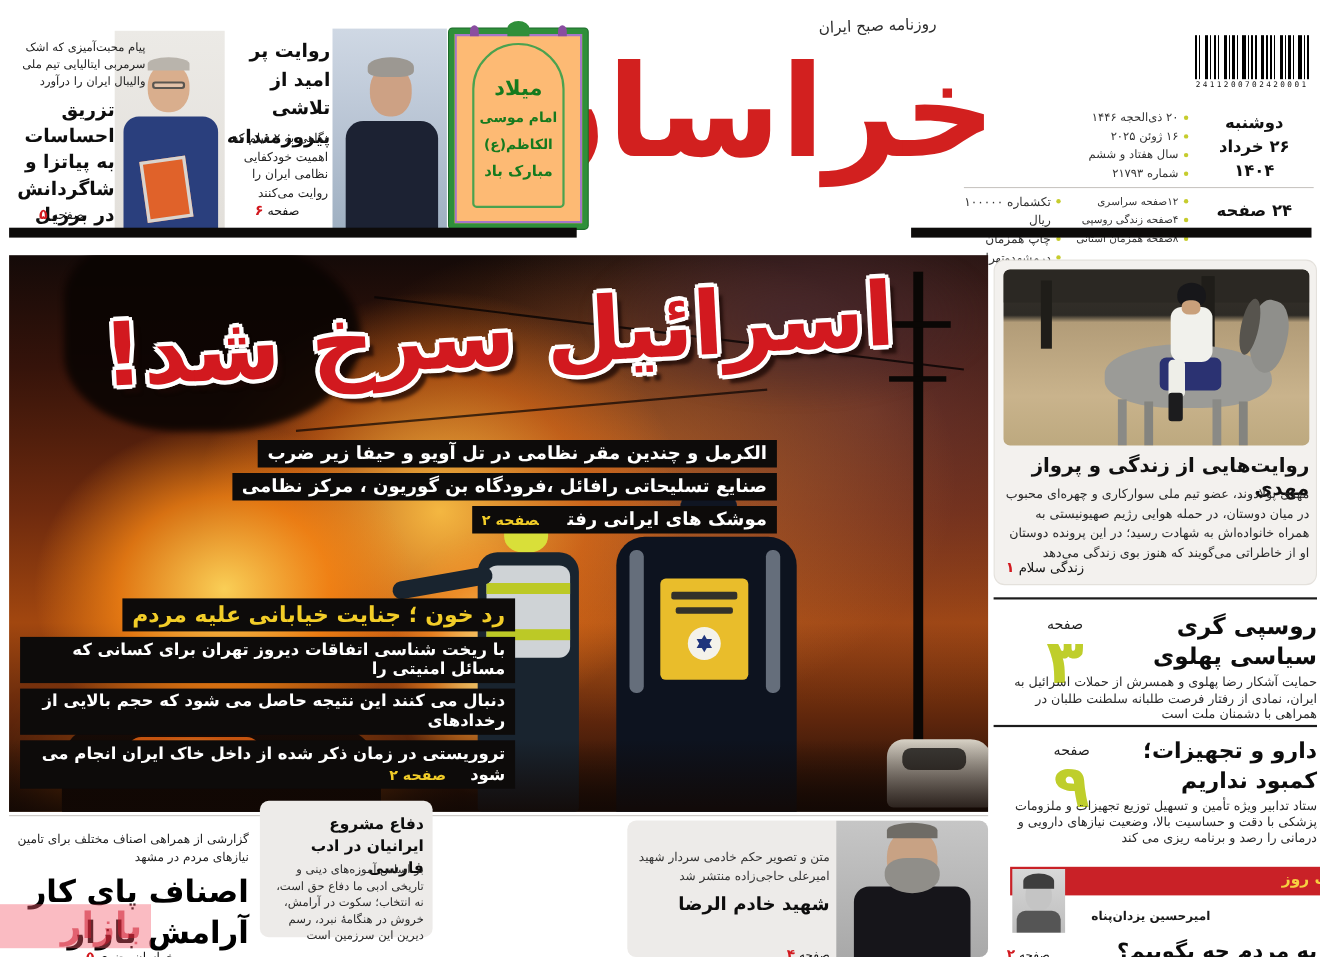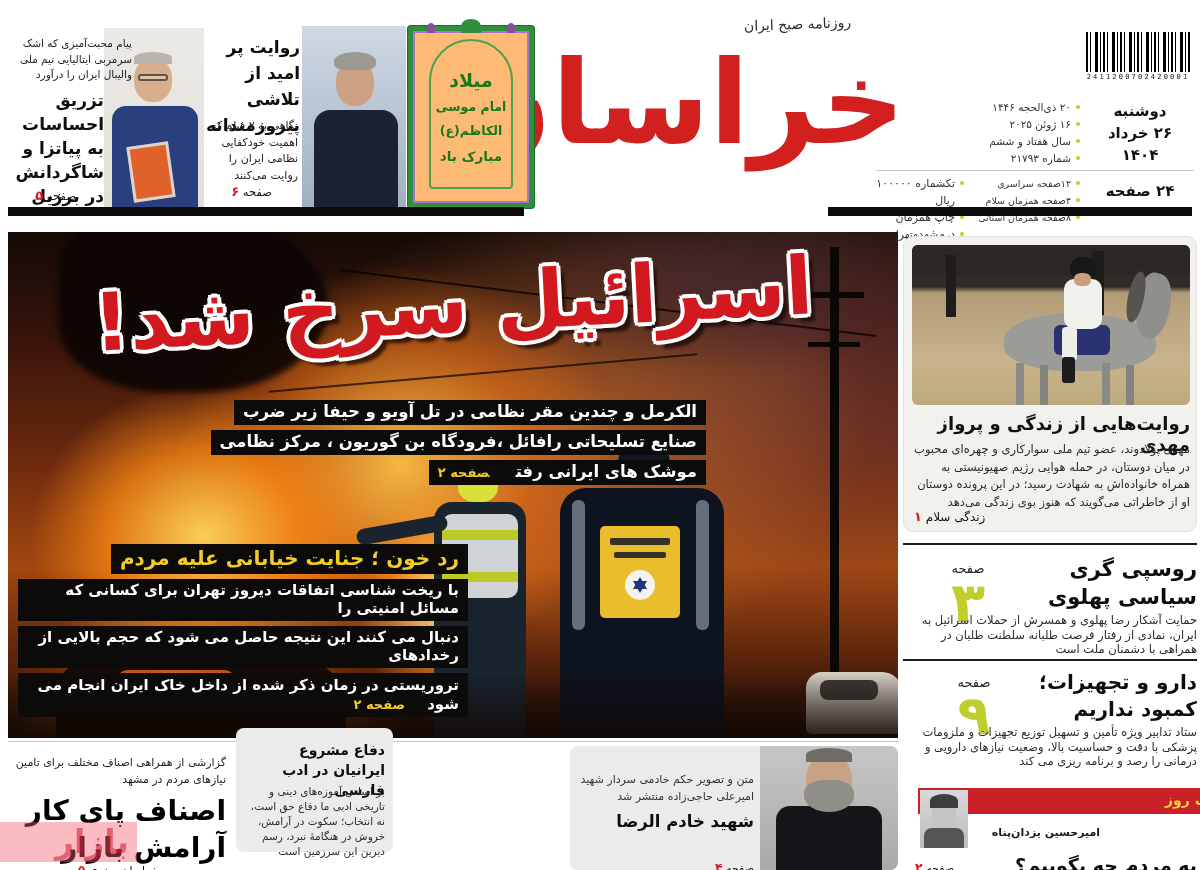--- a/index.html
+++ b/index.html
@@ -43,21 +43,21 @@
 
     <ul class="abs bullist" style="left:966px;top:99px;width:114px">
       <li>۲۰ ذی‌الحجه ۱۴۴۶</li>
       <li>۱۶ ژوئن ۲۰۲۵</li>
       <li>سال هفتاد و ششم</li>
       <li>شماره ۲۱۷۹۳</li>
     </ul>
 
     <ul class="abs bullist" style="left:966px;top:175px;width:114px;font-size:9.5px">
       <li>۱۲صفحه سراسری</li>
-      <li>۴صفحه همزمان سلام</li>
+      <li>۴صفحه زندگی روسپی</li>
       <li>۸صفحه همزمان استانی</li>
     </ul>
 
     <ul class="abs bullist" style="left:874px;top:175px;width:90px;font-size:11px">
       <li>تکشماره ۱۰۰۰۰۰ ریال</li>
       <li>چاپ همزمان</li>
       <li>درمشهدوتهران</li>
     </ul>
 
     <div class="abs ctr" style="left:690px;top:16px;width:215px;font-size:14px;color:#2b2b2b;transform:rotate(-2deg)">روزنامه صبح ایران</div>

